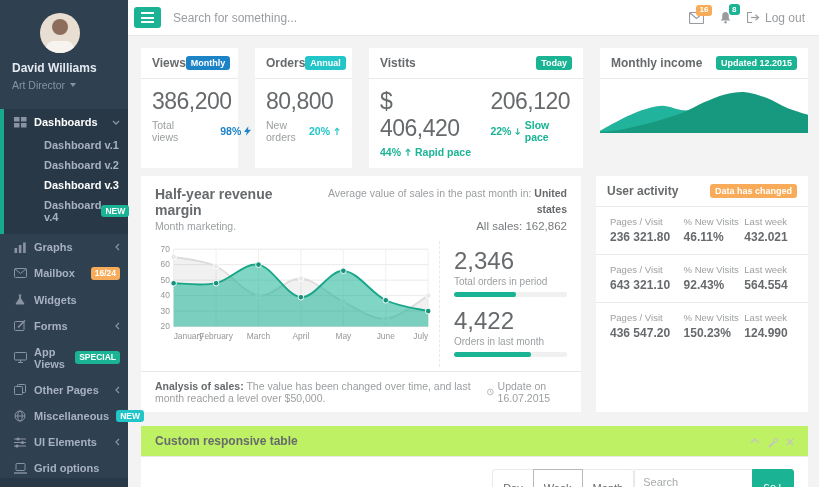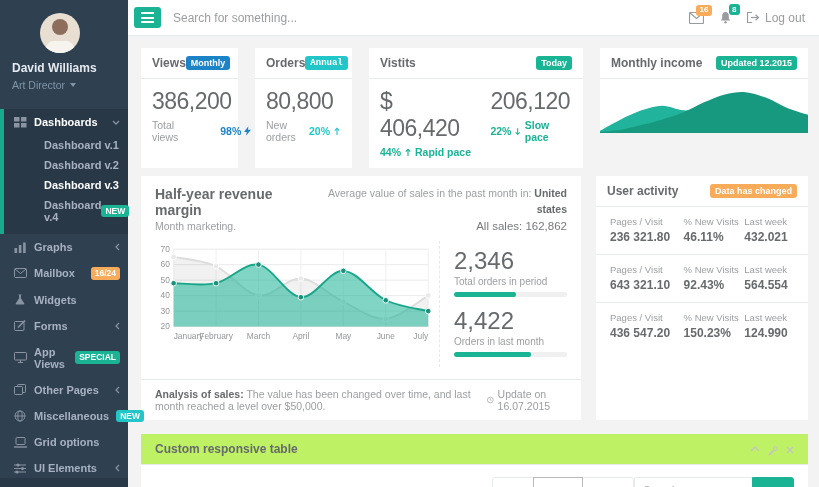--- a/index.html
+++ b/index.html
@@ -64,21 +64,21 @@
   .rev-right { text-align:right; font-size:10.5px; color:#9b9ea0; line-height:1.5; }
   .rev-right b { color:#676a6c; }
   .rev-all { font-size:11.5px; color:#777a7c; }
   .rev-flex { display:flex; padding:2px 14px 0; }
   .rev-chart { flex:1; min-width:0; }
   .rev-stats { width:128px; flex:0 0 128px; border-left:1px dashed #e7eaec; padding:6px 0 0 14px; margin-left:8px; }
   .rs-val { font-size:24px; font-weight:300; color:#676a6c; }
   .rs-lab { font-size:10px; color:#9b9ea0; margin:1px 0 5px; }
   .track { height:5px; background:#f0f0f0; border-radius:2px; margin-bottom:10px; overflow:hidden; }
   .fill { height:100%; background:#1ab394; border-radius:2px; }
-  .rev-foot { border-top:1px solid #e7eaec; margin-top:12px; padding:8px 14px; display:flex; justify-content:space-between; font-size:10.5px; color:#9b9ea0; }
+  .rev-foot { border-top:1px solid #e7eaec; margin-top:4px; padding:8px 14px; display:flex; justify-content:space-between; font-size:10.5px; color:#9b9ea0; }
   .rev-foot b { color:#676a6c; }
   .upd { display:inline-flex; align-items:center; gap:4px; }
 
   .ua-row { padding:9px 14px 10px; border-bottom:1px solid #e7eaec; display:grid; grid-template-columns:40% 33% 27%; }
   .ua-row:last-child { border-bottom:none; }
   .ua-lab { font-size:9.5px; color:#9b9ea0; margin-bottom:3px; }
   .ua-val { font-size:12px; font-weight:bold; color:#676a6c; }
 
   
   .tbl-head { padding:8px 14px; border-bottom:1px solid #e7eaec; display:flex; align-items:flex-end; justify-content:space-between; background:#bef264;gap:48px; }
@@ -231,45 +231,45 @@
               <ellipse cx="6" cy="6" rx="2.2" ry="5" fill="none" stroke="currentColor"></ellipse>
               <line x1="1" y1="6" x2="11" y2="6" stroke="currentColor"></line>
             </svg>
           </span>
         <span>Miscellaneous</span>
         <span class="s-badge" style="background-color: rgb(35, 198, 200);">NEW</span>
       </div>
 
       <div class="nav-item">
         <span class="s-icon">
-            <svg width="13" height="11" viewBox="0 0 13 11">
-              <rect x="2" y="0.5" width="9" height="7" rx="0.8" fill="none" stroke="currentColor"></rect>
-              <line x1="0" y1="10" x2="13" y2="10" stroke="currentColor" stroke-width="1.4"></line>
-            </svg>
-          </span>
-        <span>Grid options</span>
-      </div>
-
-      <div class="nav-item">
-        <span class="s-icon">
             <svg width="12" height="11" viewBox="0 0 12 11">
               <line x1="0" y1="2" x2="12" y2="2" stroke="currentColor"></line>
               <circle cx="4" cy="2" r="1.6" fill="currentColor"></circle>
               <line x1="0" y1="5.5" x2="12" y2="5.5" stroke="currentColor"></line>
               <circle cx="8.5" cy="5.5" r="1.6" fill="currentColor"></circle>
               <line x1="0" y1="9" x2="12" y2="9" stroke="currentColor"></line>
               <circle cx="3" cy="9" r="1.6" fill="currentColor"></circle>
             </svg>
           </span>
         <span>UI Elements</span>
         <span class="chev">
             <svg width="5" height="8" viewBox="0 0 5 8">
               <polyline points="4,1 1,4 4,7" fill="none" stroke="currentColor" stroke-width="1.2"></polyline>
             </svg>
           </span>
+      </div>
+
+      <div class="nav-item">
+        <span class="s-icon">
+            <svg width="13" height="11" viewBox="0 0 13 11">
+              <rect x="2" y="0.5" width="9" height="7" rx="0.8" fill="none" stroke="currentColor"></rect>
+              <line x1="0" y1="10" x2="13" y2="10" stroke="currentColor" stroke-width="1.4"></line>
+            </svg>
+          </span>
+        <span>Grid options</span>
       </div>
 
       <div class="nav-item">
         
         
         
       </div>
 
     </nav>
     <div class="sb-strip"></div>
@@ -328,21 +328,21 @@
                     <polygon points="5,0 0,6.5 3.2,6.5 2.2,11 8,4.2 4.6,4.2" fill="currentColor"></polygon>
                   </svg>
               </span>
             </div>
           </div>
         </div>
 
         <div class="ibox">
           <div class="ibox-head">
             <span class="ibox-title">Orders</span>
-            <span class="badge" style="background-color: rgb(35, 198, 200); font-family: Liberation Mono, monospace;">Annual</span>
+            <span class="badge" style="background-color: rgb(35, 198, 200);">Annual</span>
           </div>
           <div class="ibox-body">
             <div class="stat-val">80,800</div>
             <div class="stat-foot">
               <span>New orders</span>
               <span class="delta" style="color: rgb(35, 198, 200);">
                 <span>20%</span>
                 <svg width="8" height="9" viewBox="0 0 9 9">
                     <polyline points="2,3.5 4.5,1 7,3.5" fill="none" stroke="currentColor" stroke-width="1.3"></polyline>
                     <line x1="4.5" y1="1" x2="4.5" y2="8.5" stroke="currentColor" stroke-width="1.3"></line>

